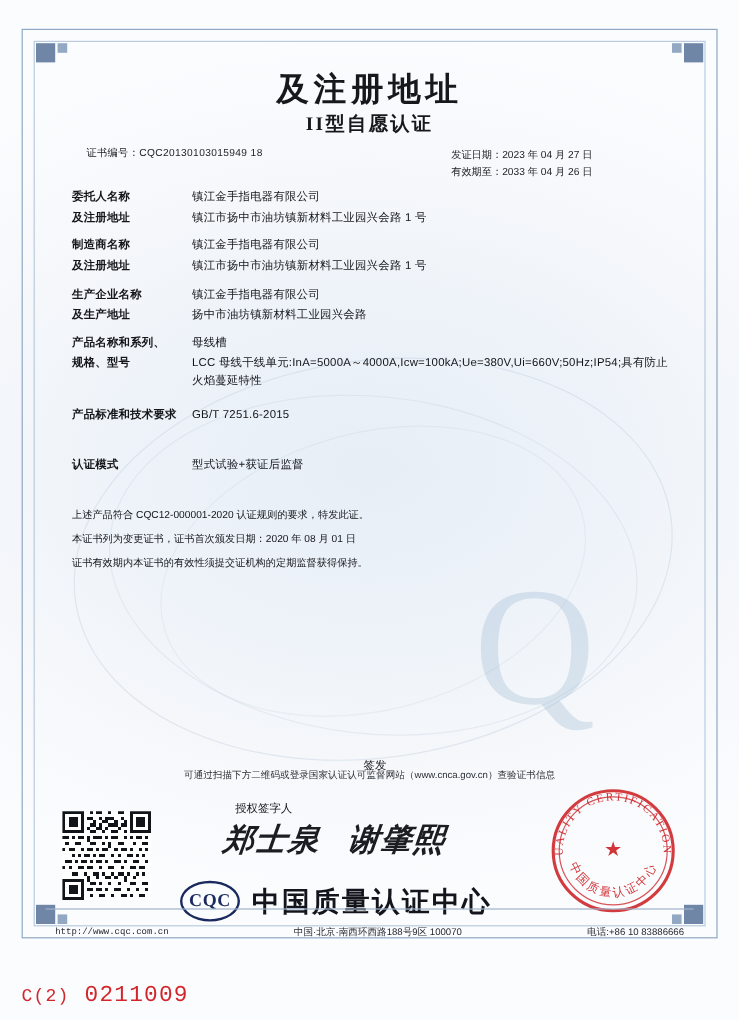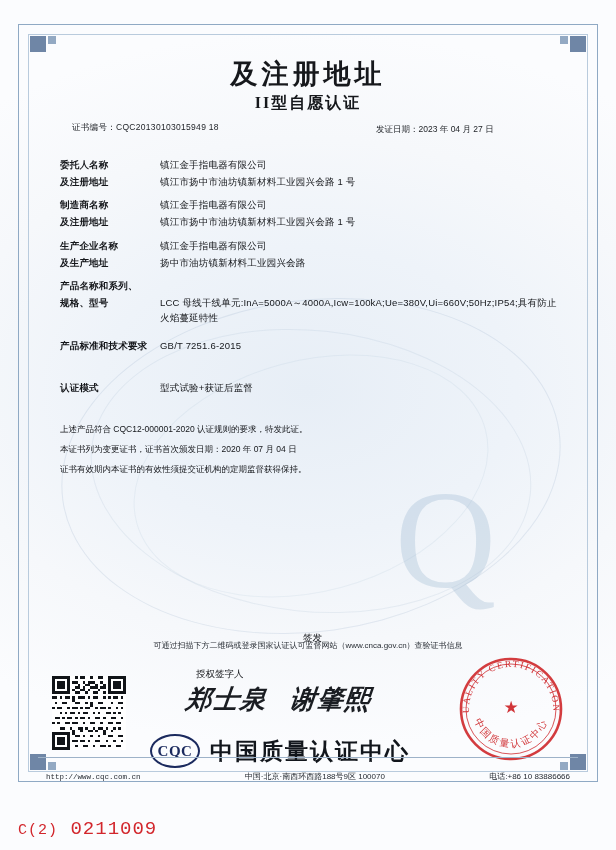--- a/index.html
+++ b/index.html
@@ -187,20 +187,21 @@
   <div class="corner br2"></div>
 
   <div class="title">及注册地址</div>
   <div class="subtitle">II型自愿认证</div>
 
   <div class="certno">
     <span>证书编号：</span><span>CQC20130103015949 18</span>
   </div>
   <div class="dates">
     <div>发证日期：2023 年 04 月 27 日</div>
+    <div>有效期至：2033 年 04 月 26 日</div>
   </div>
 
   <div class="fields">
 
     <div class="frow tight">
       <div class="flabel">委托人名称</div>
       <div class="fvalue">镇江金手指电器有限公司</div>
     </div>
     <div class="frow">
       <div class="flabel">及注册地址</div>
@@ -220,40 +221,41 @@
       <div class="flabel">生产企业名称</div>
       <div class="fvalue">镇江金手指电器有限公司</div>
     </div>
     <div class="frow">
       <div class="flabel">及生产地址</div>
       <div class="fvalue">扬中市油坊镇新材料工业园兴会路</div>
     </div>
 
     <div class="frow tight">
       <div class="flabel">产品名称和系列、</div>
+      <div class="fvalue">母线槽</div>
     </div>
     <div class="frow">
       <div class="flabel">规格、型号</div>
       <div class="fvalue">LCC 母线干线单元:InA=5000A～4000A,Icw=100kA;Ue=380V,Ui=660V;50Hz;IP54;具有防止火焰蔓延特性</div>
     </div>
 
     <div class="frow" style="margin-top:14px">
       <div class="flabel">产品标准和技术要求</div>
       <div class="fvalue">GB/T 7251.6-2015</div>
     </div>
 
     <div class="frow" style="margin-top:27px">
       <div class="flabel">认证模式</div>
       <div class="fvalue">型式试验+获证后监督</div>
     </div>
   </div>
 
   <div class="notes">
     <div>上述产品符合 CQC12-000001-2020 认证规则的要求，特发此证。</div>
-    <div>本证书列为变更证书，证书首次颁发日期：2020 年 07 月 04 日</div>
+    <div>本证书列为变更证书，证书首次颁发日期：2020 年 08 月 01 日</div>
     <div>证书有效期内本证书的有效性须提交证机构的定期监督获得保持。</div>
   </div>
 
   <div class="verify">可通过扫描下方二维码或登录国家认证认可监督网站（www.cnca.gov.cn）查验证书信息</div>
 
   <div class="sig-label-1">授权签字人</div>
   <div class="sig-label-2">签发</div>
   <div class="sig-1">郑士泉</div>
   <div class="sig-2">谢肇熙</div>
 

